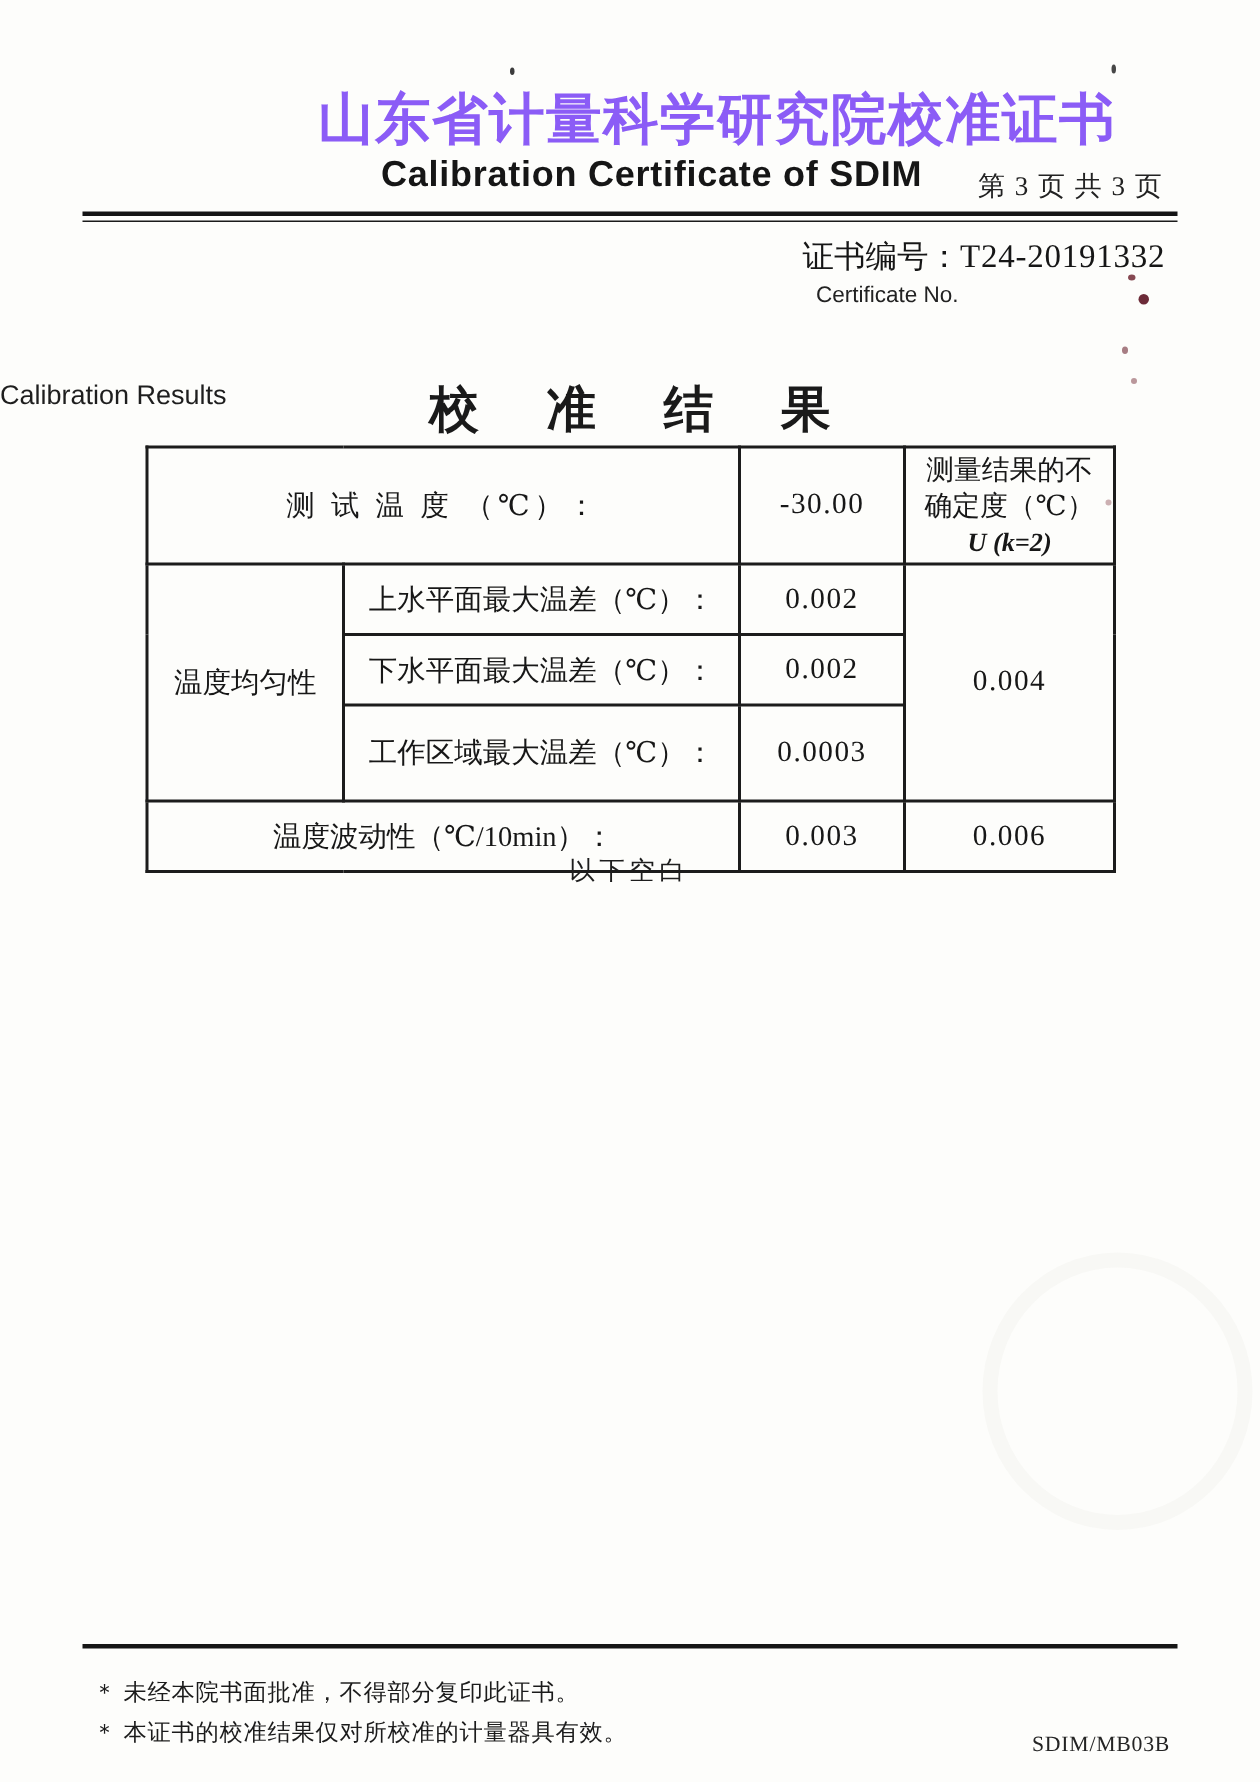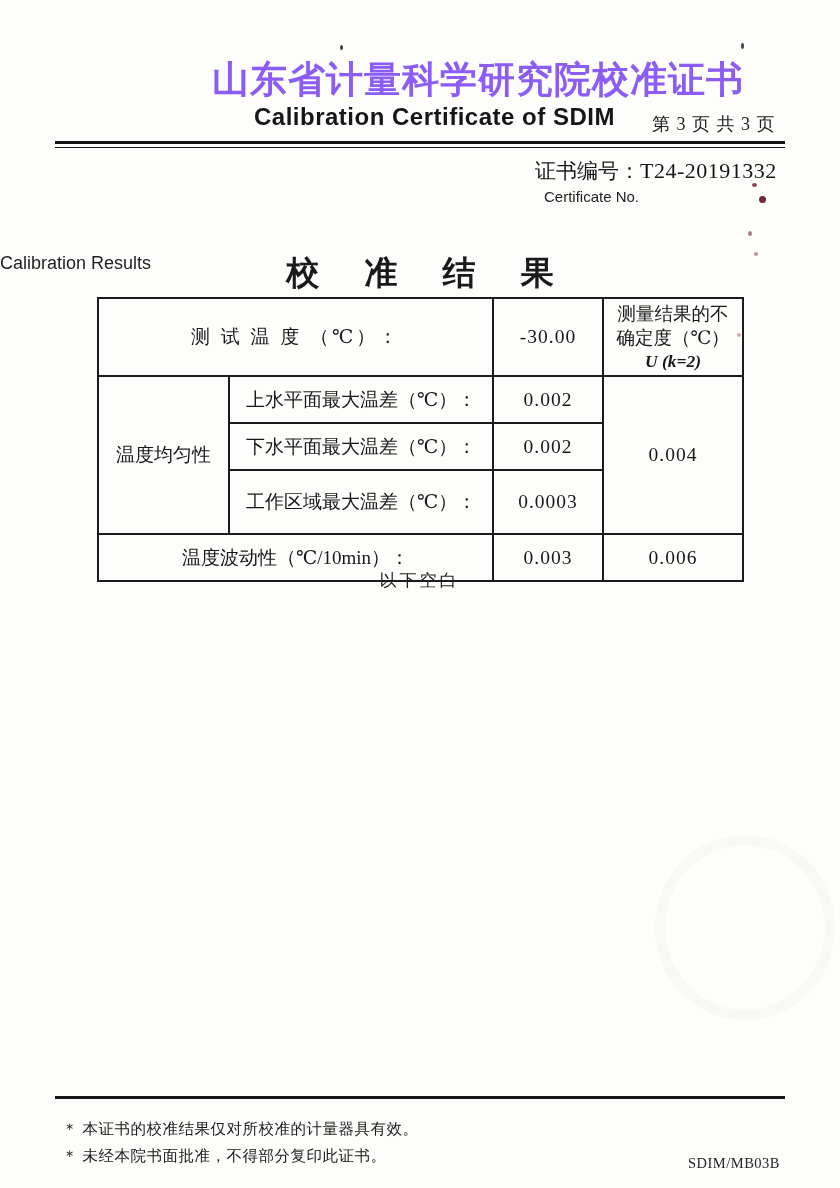--- a/index.html
+++ b/index.html
@@ -170,22 +170,22 @@
         <td class="num-val">0.003</td>
         <td class="num-val">0.006</td>
       </tr>
     </tbody>
   </table>
 
   <div class="below-blank">以下空白</div>
 
   <div class="footer-rule"></div>
   <div class="notes">
+    <div>＊ 未经本院书面批准，不得部分复印此证书。</div>
     <div>＊ 本证书的校准结果仅对所校准的计量器具有效。</div>
-    <div>＊ 未经本院书面批准，不得部分复印此证书。</div>
   </div>
   <div class="form-code">SDIM/MB03B</div>
 
   <span class="speck sp-a"></span>
   <span class="speck sp-b"></span>
   <span class="speck sp-r1"></span>
   <span class="speck sp-r2"></span>
   <span class="speck sp-r3"></span>
   <span class="speck sp-r4"></span>
   <span class="speck sp-r5"></span>

